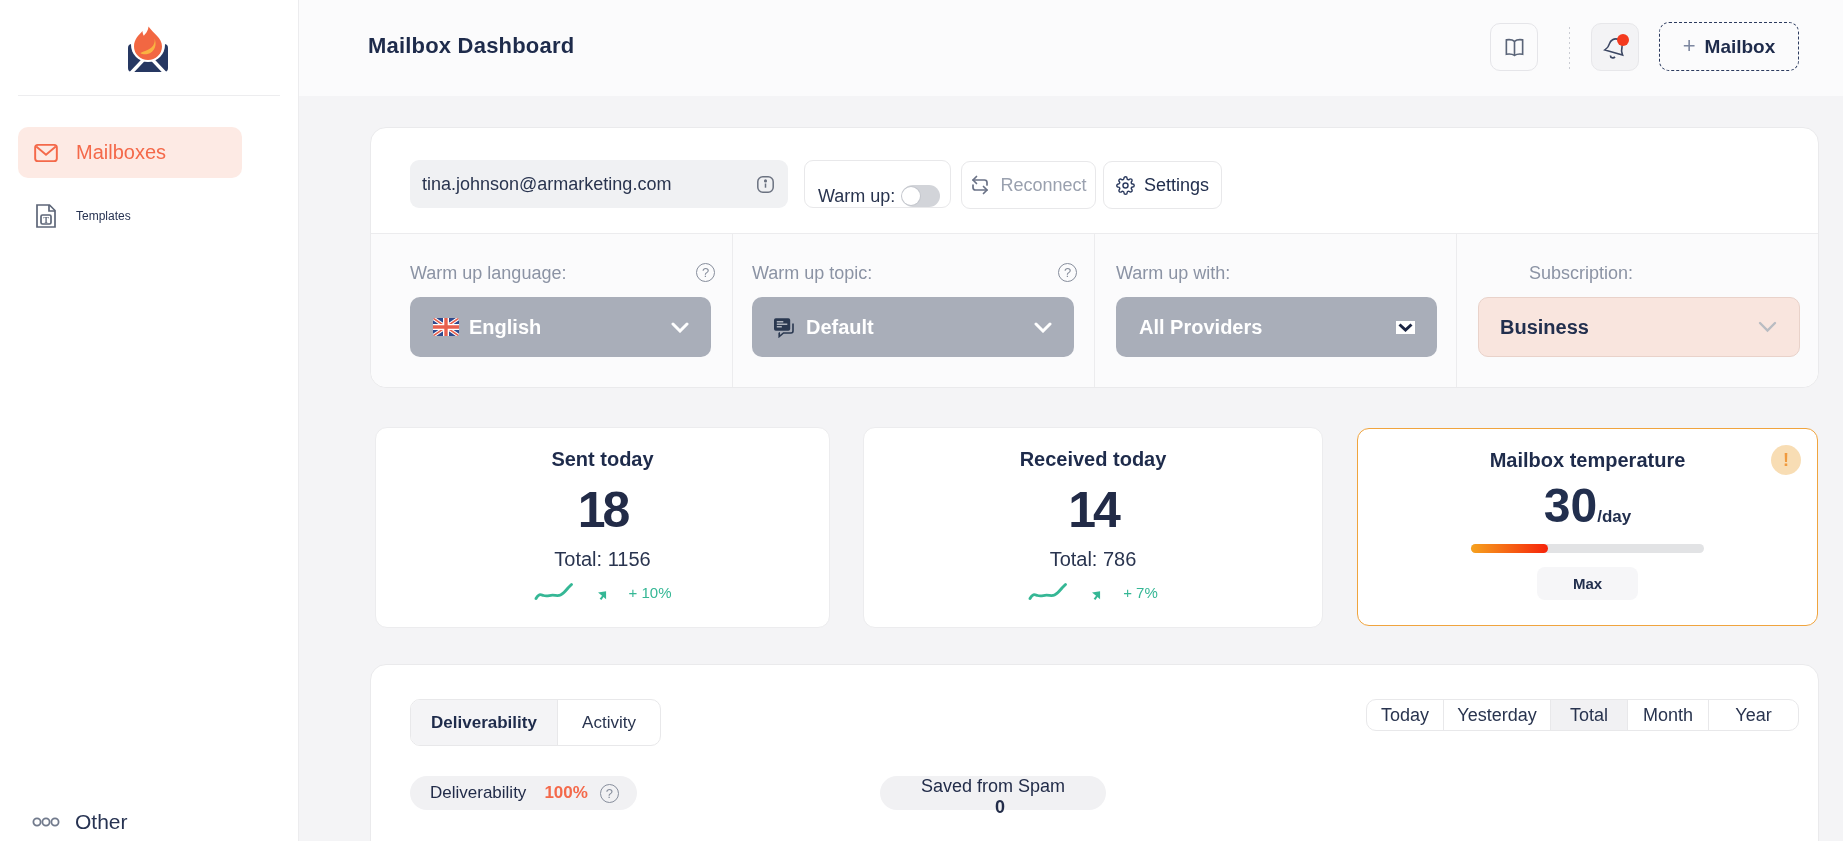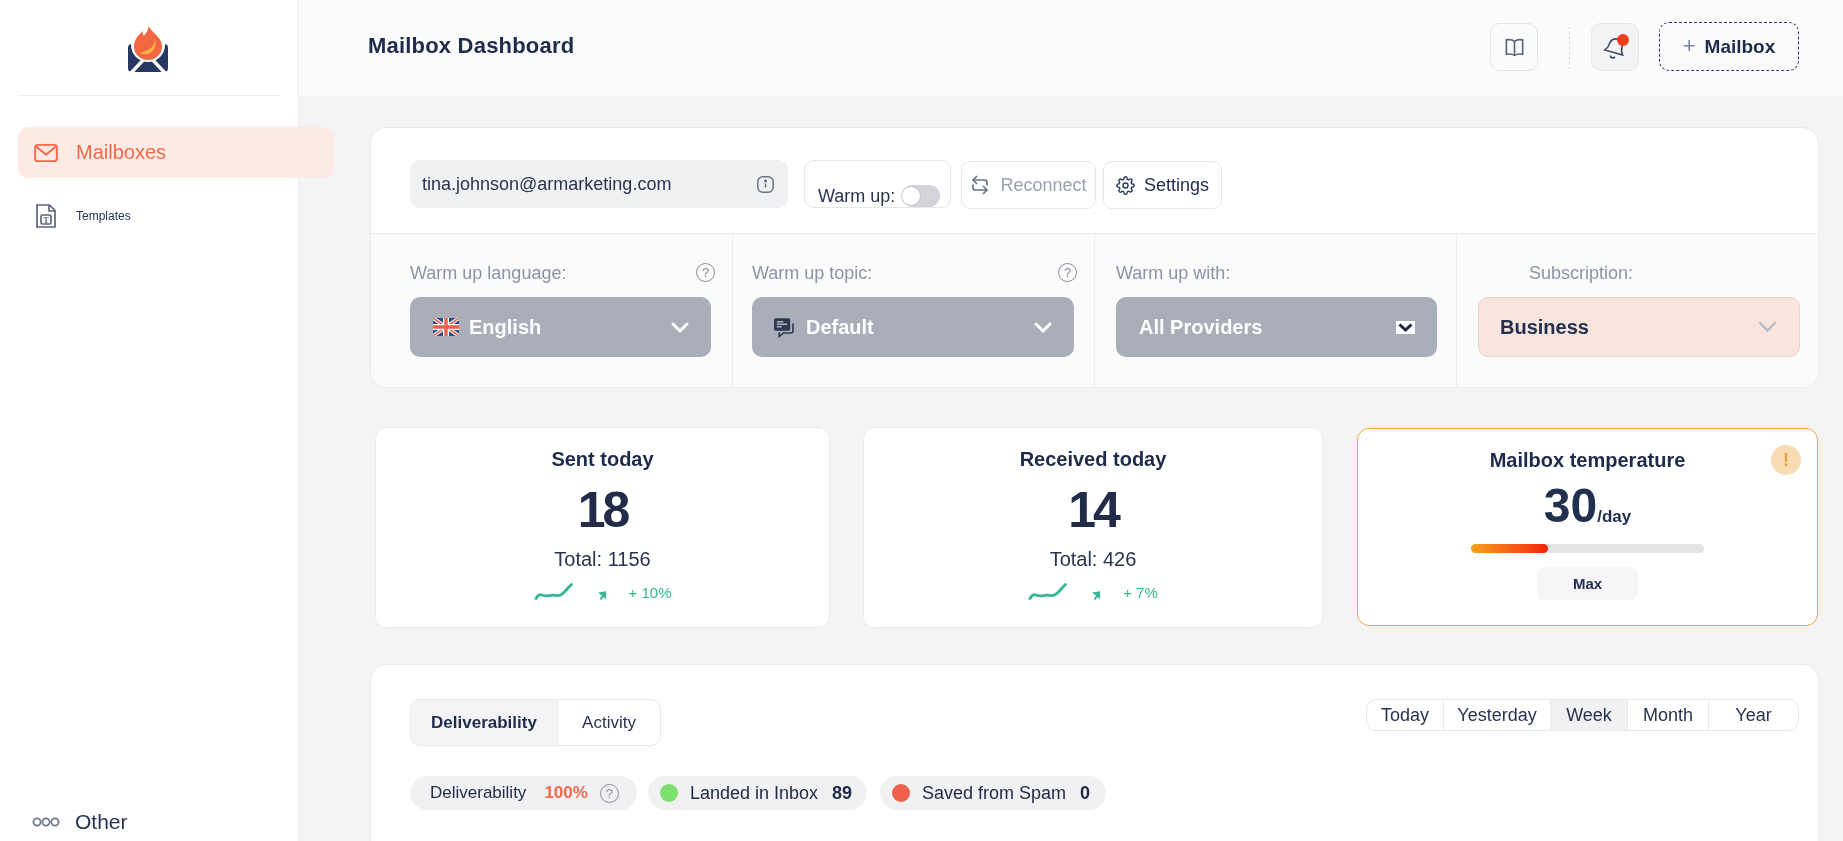--- a/index.html
+++ b/index.html
@@ -4,21 +4,21 @@
 <style>
   * { margin:0; padding:0; box-sizing:border-box; }
   html,body { width:1843px; height:841px; overflow:hidden; }
   body { font-family:"Liberation Sans", sans-serif; }
   #page { position:relative; width:1843px; height:841px; background:#f4f4f6; }
   .abs { position:absolute; }
 
   
   #sidebar { left:0; top:0; width:299px; height:841px; background:#ffffff; border-right:1px solid #ececee; }
   #side-divider { left:18px; top:95px; width:262px; height:1px; background:#ededef; }
-  #nav-mailboxes { left:18px; top:127px; width:316px; height:51px; background:#fdeae4; border-radius:10px; display:flex; align-items:center; }
+  #nav-mailboxes { left:18px; top:127px; width:224px; height:51px; background:#fdeae4; border-radius:10px; display:flex; align-items:center; }
   #nav-mailboxes .txt { color:#f4694a; font-size:20px; margin-left:17px; }
   #nav-templates { left:18px; top:190px; width:260px; height:51px; display:flex; align-items:center; }
   #nav-templates .txt { color:#273352; font-size:12px; margin-left:17px; }
   .nav-ic { margin-left:15px; width:26px; height:26px; }
   #nav-other { left:18px; top:806px; width:260px; height:32px; display:flex; align-items:center; }
   #nav-other .txt { color:#273352; font-size:21px; margin-left:15px; }
 
   
   #header { left:299px; top:0; width:1544px; height:96px; background:#fbfbfc; }
   #hdr-title { left:368px; top:33px; font-size:22px; font-weight:bold; color:#1e2b4b; letter-spacing:0.2px; }
@@ -234,21 +234,21 @@
         </svg>
       <svg width="11" height="11" viewBox="0 0 12 12" fill="#35b795">
           <path d="M2.2 2.8 L11 1.3 L11 10.2 L8.2 7.7 L5.9 11 L4.0 9.5 L6.6 6.4 Z"></path>
         </svg>
       <span>+ 10%</span>
     </div>
   </div>
   <div id="stat2" class="abs stat">
     <div class="stat-title">Received today</div>
     <div class="stat-num">14</div>
-    <div class="stat-total">Total: 426</div>
+    <div class="stat-total">Total: 786</div>
     <div class="stat-trend">
       <svg width="40" height="18" viewBox="0 0 40 18" fill="none" stroke="#35b795" stroke-width="2.8" stroke-linecap="round">
           <path d="M2 15.5 C4.5 10.5 6.5 11.5 9.5 12.5 C13 13.6 15.5 12.2 18.5 12.2 C21.5 12.2 24 13.3 26.5 12 C29 10.8 31.5 8 34 5 L37.5 1.5"></path>
         </svg>
       <svg width="11" height="11" viewBox="0 0 12 12" fill="#35b795">
           <path d="M2.2 2.8 L11 1.3 L11 10.2 L8.2 7.7 L5.9 11 L4.0 9.5 L6.6 6.4 Z"></path>
         </svg>
       <span>+ 7%</span>
     </div>
   </div>
@@ -263,33 +263,28 @@
   </div>
 
   <div id="card3" class="abs"></div>
   <div id="tabs" class="abs">
     <div class="tab1">Deliverability</div>
     <div class="tab2">Activity</div>
   </div>
   <div id="ranges" class="abs">
     <div style="width:77px;">Today</div>
     <div style="width:107px;">Yesterday</div>
-    <div style="width:77px; background:#f1f1f3;">Week</div>
+    <div style="width:77px; background:#f1f1f3;">Total</div>
     <div style="width:81px;">Month</div>
     <div style="flex:1;">Year</div>
   </div>
   <div class="abs pill" style="left:410px; width:227px;">
     <span style="margin-left:20px; font-size:17px;">Deliverability</span>
     <span style="margin-left:18px; color:#f4694a; font-size:17px; font-weight:bold;">100%</span>
     <div class="help" style="position:static; margin-left:12px; width:19px; height:19px; font-size:13px;">?</div>
   </div>
-  <div class="abs pill" style="left:648px; width:219px;">
-    <div class="dot" style="background:#7ee06f; margin-left:12px;"></div>
-    <span>Landed in Inbox</span>
-    <span style="margin-left:14px; font-weight:bold;">89</span>
-  </div>
-  <div class="abs pill" style="left:880px; width:226px;">
+  <div class="abs pill" style="left:880px; width:226px;flex-direction:column;">
     <div class="dot" style="background:#f0604d; margin-left:12px;"></div>
     <span>Saved from Spam</span>
     <span style="margin-left:14px; font-weight:bold;">0</span>
   </div>
 
 </div>
 
 </body></html>

